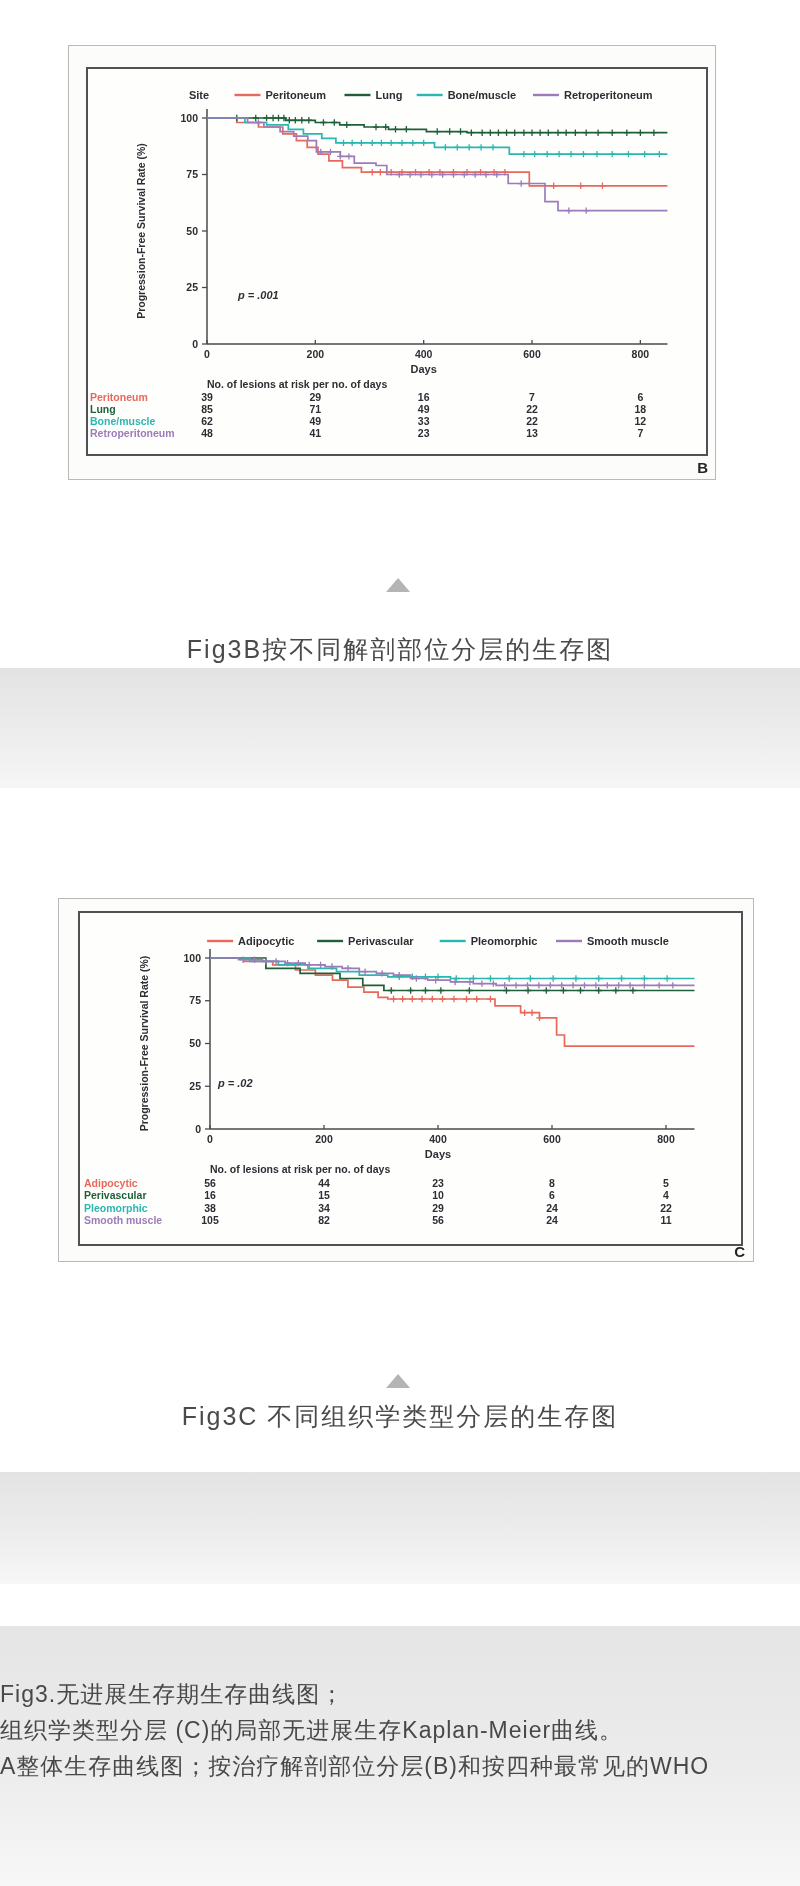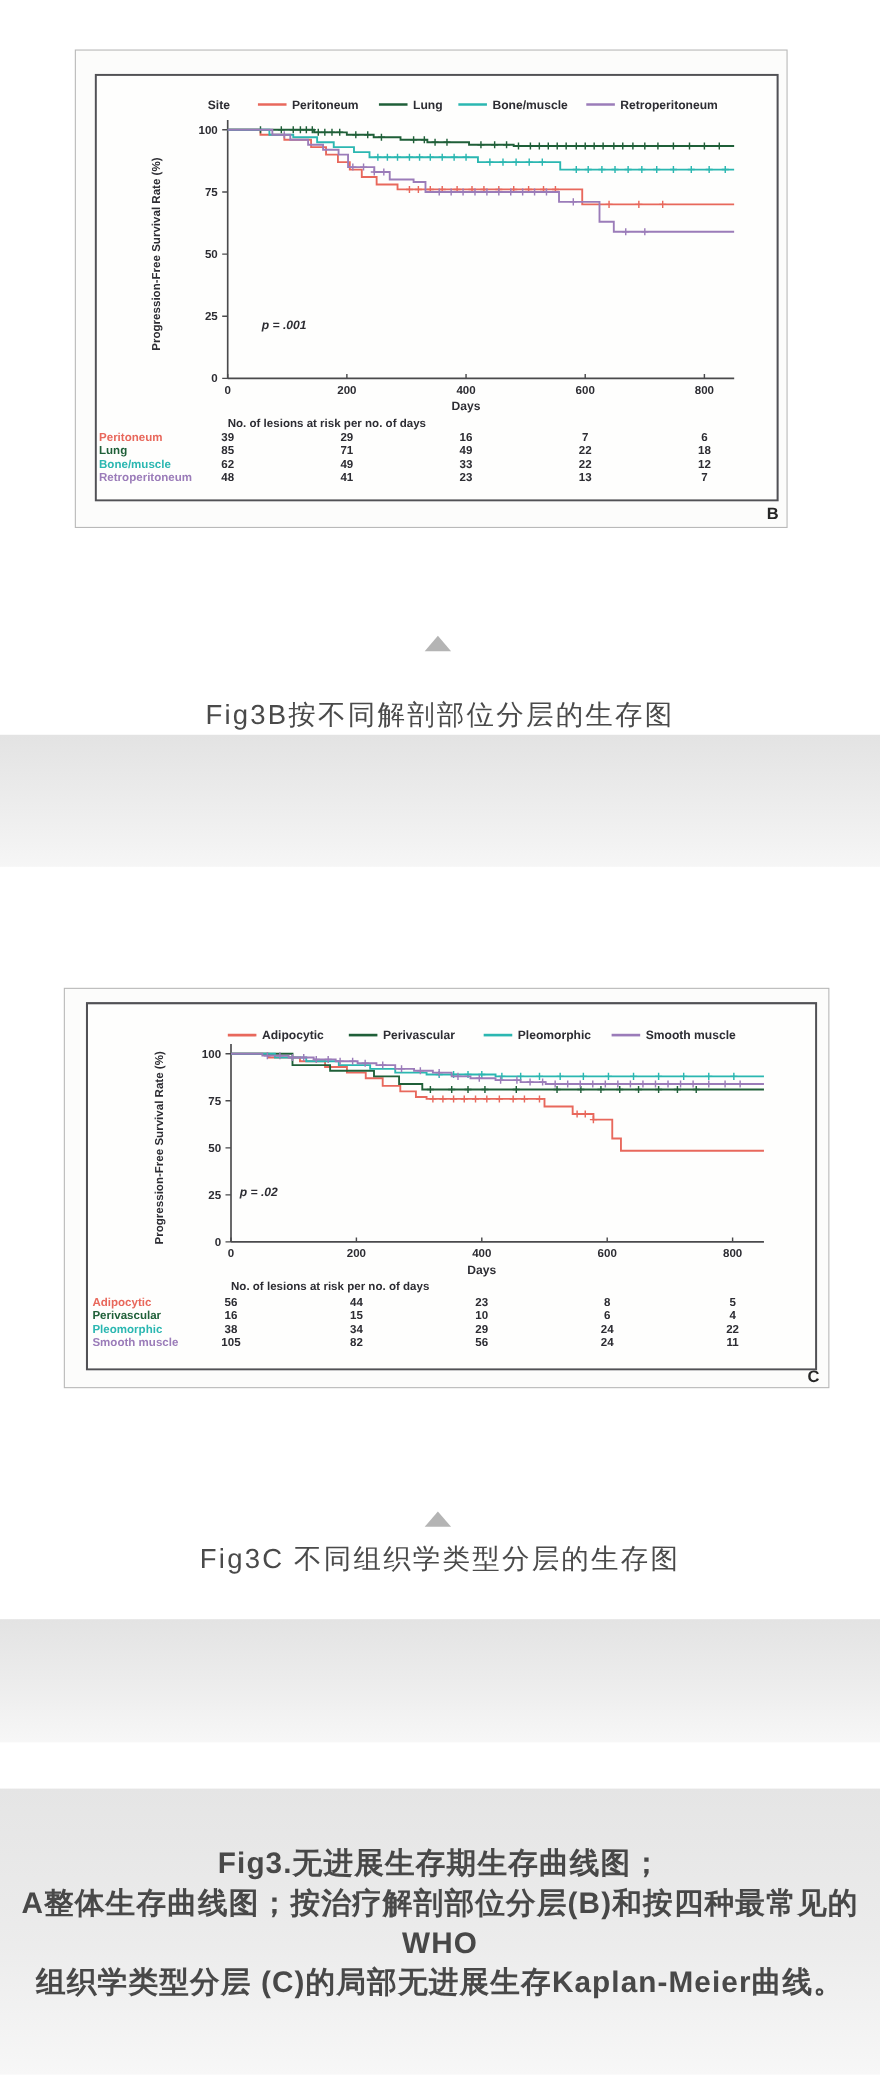--- a/index.html
+++ b/index.html
@@ -22,22 +22,22 @@
   }
   .figure-caption{
     position:absolute;width:100%;text-align:center;color:#4a4a4a;
     font-size:25px;letter-spacing:2px;
   }
   .gradient-band{position:absolute;left:0;width:100%;}
   .band-a{background:linear-gradient(180deg,#e3e3e3 0%,#ededed 55%,#f6f6f6 100%);}
   .band-b{background:linear-gradient(180deg,#e3e3e3 0%,#ededed 55%,#f7f7f7 100%);}
   .footer-band{background:linear-gradient(180deg,#e5e5e5 0%,#ececec 55%,#f7f7f7 100%);}
   .footer-text{
-    position:absolute;top:50px;width:100%;text-align:center;color:#484848;
-    font-size:27px;letter-spacing:1px;line-height:36px;font-weight:bold;
+    position:absolute;top:50px;width:100%;text-align:left;color:#484848;
+    font-size:23px;letter-spacing:1px;line-height:36px;
   }
 </style>
 </head>
 <body>
 
 <div class="figure-card" style="left:68px;top:45px;width:648px;height:435px;">
   <div class="chart-box" id="chart-0" style="left:17px;top:21px;width:622px;height:389px;"><svg viewBox="0 0 622 389" width="622" height="389">
         <rect x="1" y="1" width="620" height="387" fill="#fefefd" stroke="#515155" stroke-width="2"></rect>
         <line x1="121" y1="42" x2="121" y2="277" stroke="#4a4a4c" stroke-width="1.5"></line>
         <line x1="121" y1="277" x2="581.4449999999999" y2="277" stroke="#4a4a4c" stroke-width="1.5"></line>
@@ -355,16 +355,16 @@
 
 <div class="collapse-triangle" style="top:1374px;"></div>
 
 <div class="figure-caption" style="top:1400px;">Fig3C 不同组织学类型分层的生存图</div>
 
 <div class="gradient-band band-b" style="top:1472px;height:112px;"></div>
 
 <div class="gradient-band footer-band" style="top:1626px;height:260px;">
   <div class="footer-text">
     <div>Fig3.无进展生存期生存曲线图；</div>
+    <div>组织学类型分层 (C)的局部无进展生存Kaplan-Meier曲线。</div>
     <div>A整体生存曲线图；按治疗解剖部位分层(B)和按四种最常见的WHO</div>
-    <div>组织学类型分层 (C)的局部无进展生存Kaplan-Meier曲线。</div>
   </div>
 </div>
 
 </body></html>

